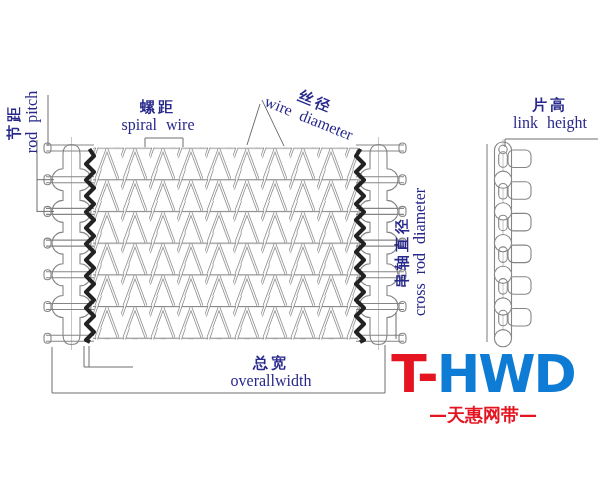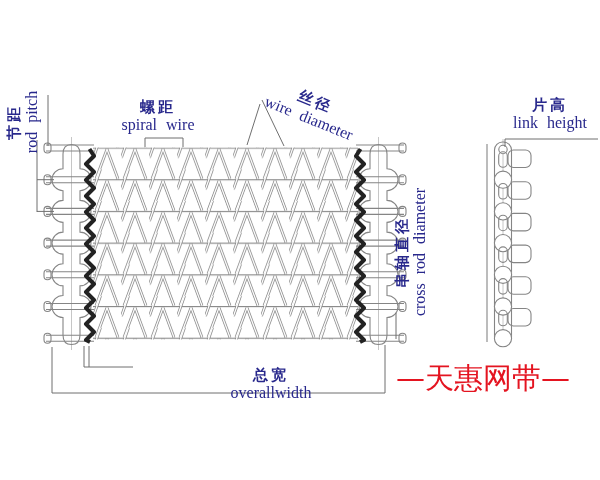--- a/index.html
+++ b/index.html
@@ -20,21 +20,21 @@
   .lbl{position:absolute;color:var(--label-text);text-align:center;line-height:1.12;}
   .lbl .zh{display:block;font-size:15px;font-weight:bold;letter-spacing:3px;}
   .lbl .en{display:block;font-size:16px;word-spacing:5px;}
   .rot-ccw{transform:rotate(-90deg);}
   .rot-wire{transform:rotate(22deg);}
   .logo-wrap{position:absolute;left:381px;top:347px;width:204px;text-align:center;
              font-family:"DejaVu Sans","Liberation Sans",sans-serif;}
   .logo-main{font-size:52px;font-weight:bold;line-height:1.05;letter-spacing:-2px;white-space:nowrap;}
   .logo-red{color:var(--logo-red);}
   .logo-blue{color:var(--logo-blue);}
-  .logo-sub{color:var(--logo-red);font-size:29px;font-weight:normal;letter-spacing:0px;margin-top:12px;white-space:nowrap;}
+  .logo-sub{color:var(--logo-red);font-size:18px;font-weight:bold;letter-spacing:0px;margin-top:1px;white-space:nowrap;}
 </style>
 </head>
 <body>
 
 <svg width="600" height="480" viewBox="0 0 600 480">
   <defs>
 
     <pattern id="band" x="93" y="147.5" width="28" height="31.7" patternUnits="userSpaceOnUse">
       <line x1="0" y1="0.6" x2="28" y2="0.6" class="ln"></line>
       <path d="M14,1.8 L3,31.4 M14,1.8 L25,31.4" class="wire"></path>
@@ -156,20 +156,21 @@
 </div>
 
 <div class="lbl rot-ccw" style="left:323px;top:233px;width:180px;height:38px;">
   <span class="zh">串轴直径</span>
   <span class="en">cross rod diameter</span>
 </div>
 
 <div class="lbl" style="left:125px;top:335px;width:122px;">
 </div>
 
-<div class="lbl" style="left:208px;top:367px;width:126px;">
+<div class="lbl" style="left:208px;top:355px;width:126px;">
   <span class="zh">总宽</span>
   <span class="en">overallwidth</span>
 </div>
 
 <div class="logo-wrap">
+  <div class="logo-main"><span class="logo-red">T-</span><span class="logo-blue">HWD</span></div>
   <div class="logo-sub">—天惠网带—</div>
 </div>
 
 </body></html>

